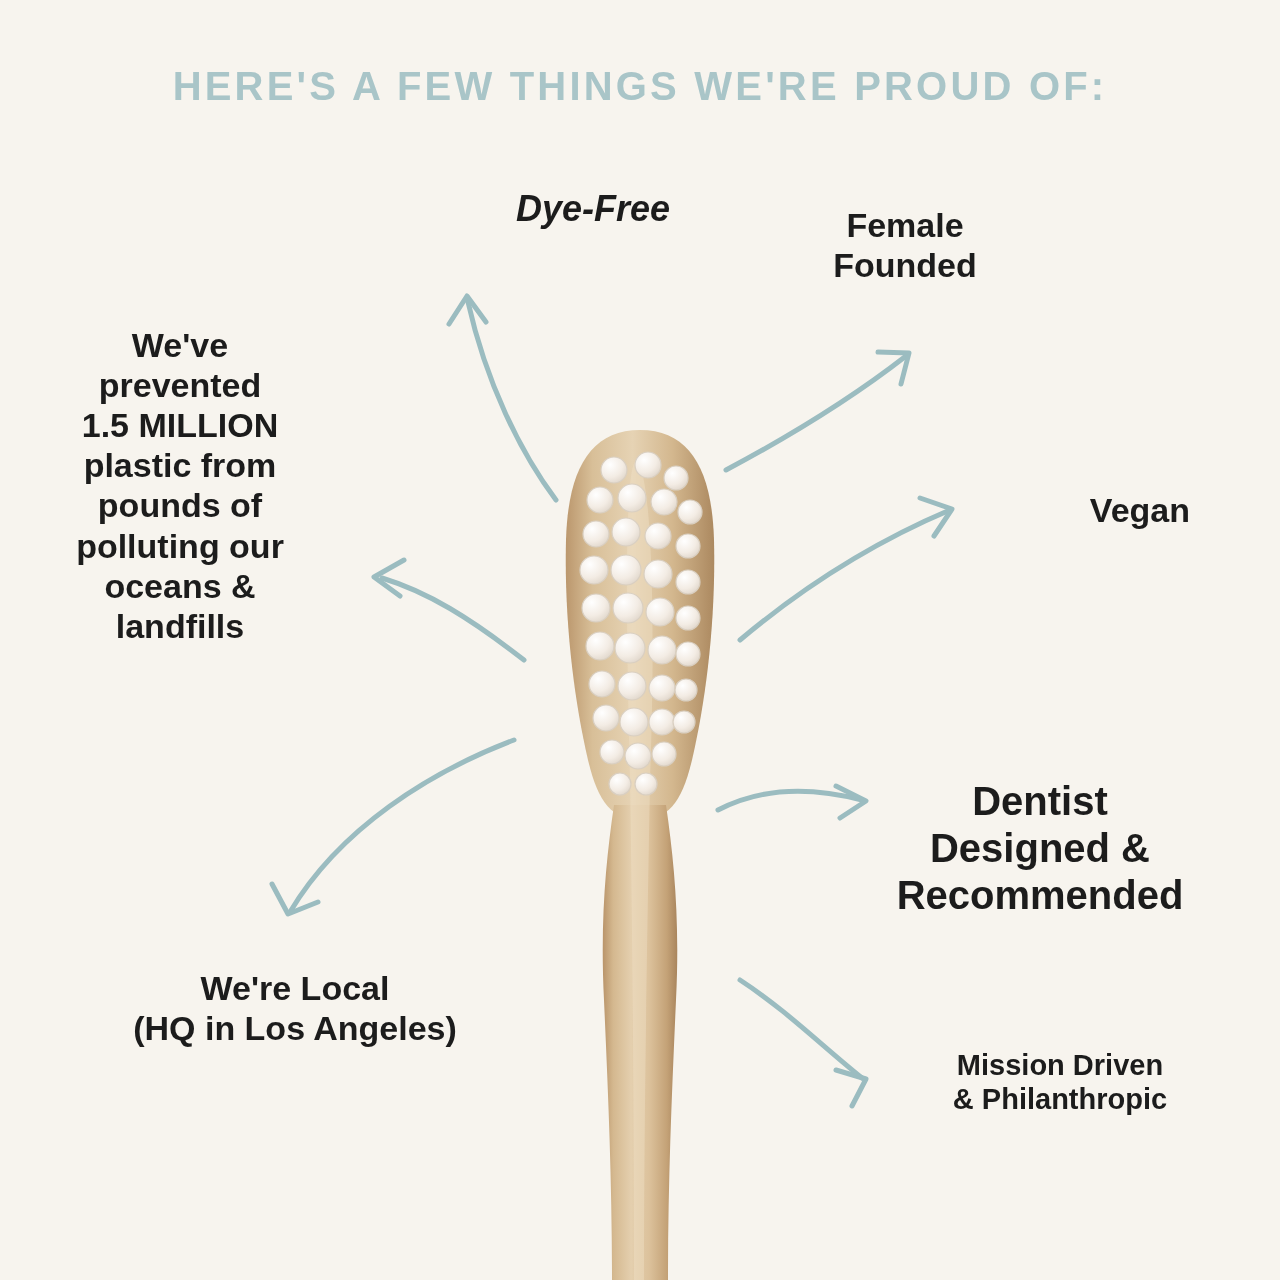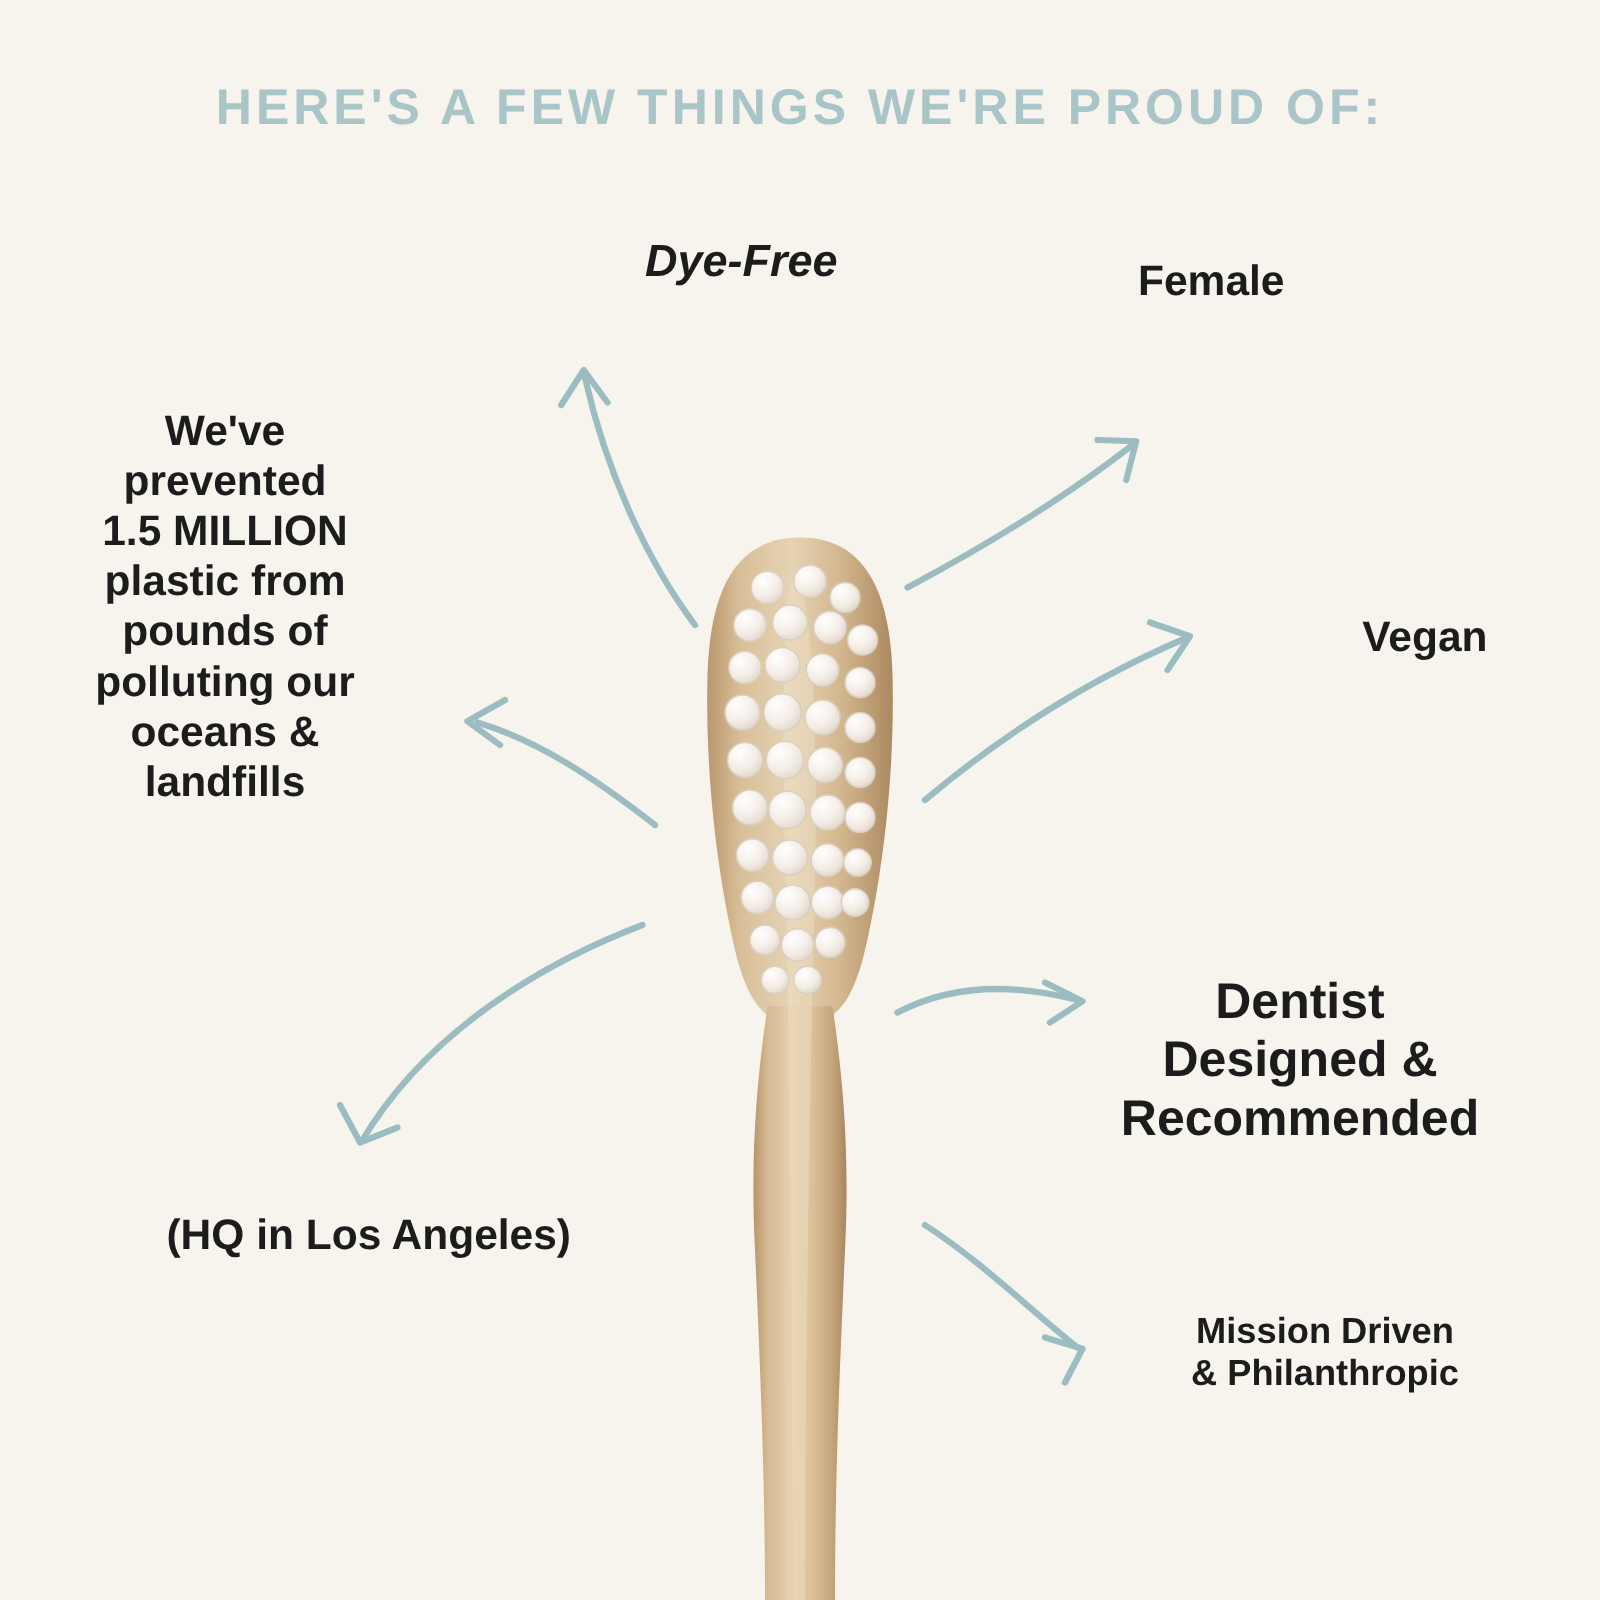--- a/index.html
+++ b/index.html
@@ -36,21 +36,21 @@
     color: #1c1c1c;
     line-height: 1.18;
   }
 
   
   #lbl-dye-free {
     left: 330px; top: 188px; width: 340px;
     font-size: 36px; text-align: right; font-style: italic;
   }
   #lbl-female-founded {
-    left: 804px; top: 205px; width: 330px;
+    left: 740px; top: 205px; width: 330px;
     font-size: 34px; text-align: center;
   }
   #lbl-vegan {
     left: 930px; top: 490px; width: 260px;
     font-size: 34px; text-align: right;
   }
   #lbl-prevented {
     left: 20px; top: 325px; width: 320px;
     font-size: 34px; text-align: center;
   }
@@ -192,20 +192,21 @@
       <path d="M836 1070 L 866 1079 L 852 1106"></path>
     </g>
   </svg>
 
   <div class="label" id="lbl-dye-free">
     <div>Dye-Free</div>
   </div>
 
   <div class="label" id="lbl-female-founded">
     <div>Female</div>
+    <div>Founded</div>
   </div>
 
   <div class="label" id="lbl-vegan">
     <div>Vegan</div>
   </div>
 
   <div class="label" id="lbl-prevented">
     <div>We've</div>
     <div>prevented</div>
     <div>1.5 MILLION</div>
@@ -216,20 +217,21 @@
     <div>landfills</div>
   </div>
 
   <div class="label" id="lbl-dentist">
     <div>Dentist</div>
     <div>Designed &amp;</div>
     <div>Recommended</div>
   </div>
 
   <div class="label" id="lbl-local">
+    <div>We're Local</div>
     <div>(HQ in Los Angeles)</div>
   </div>
 
   <div class="label" id="lbl-mission">
     <div>Mission Driven</div>
     <div>&amp; Philanthropic</div>
   </div>
 
 </div>
 

